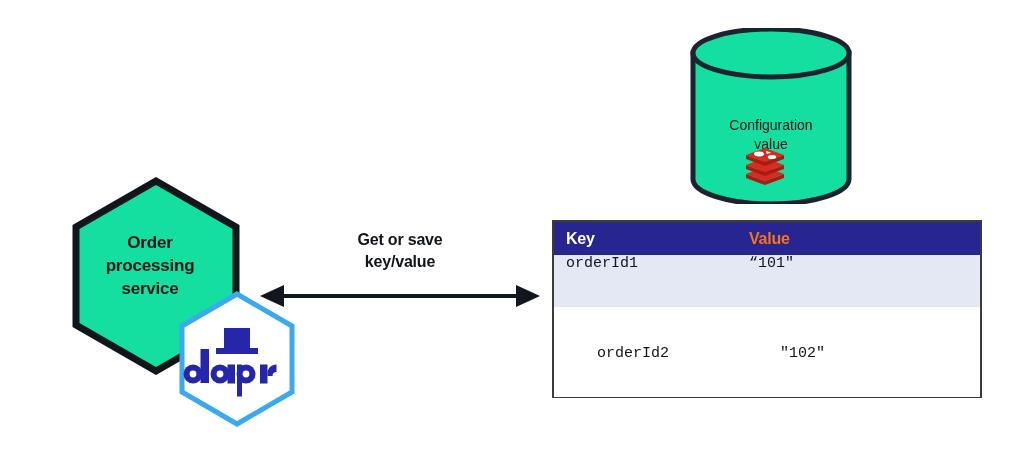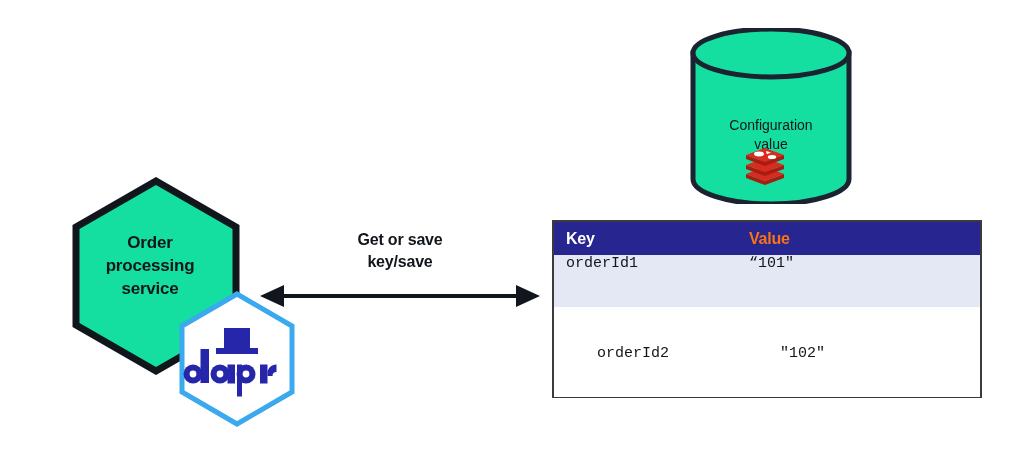--- a/index.html
+++ b/index.html
@@ -211,21 +211,21 @@
 
   <div class="arrow-wrap">
     <svg width="284" height="28" viewBox="0 0 284 28" xmlns="http://www.w3.org/2000/svg">
       <line x1="20" y1="14" x2="264" y2="14" stroke="#10161c" stroke-width="4"></line>
       <polygon points="2,14 26,3 26,25" fill="#10161c"></polygon>
       <polygon points="282,14 258,3 258,25" fill="#10161c"></polygon>
     </svg>
   </div>
   <div class="arrow-label">
     <div>Get or save</div>
-    <div>key/save</div>
+    <div>key/value</div>
   </div>
 
   <div class="cylinder">
     <svg width="166" height="176" viewBox="0 0 166 176" xmlns="http://www.w3.org/2000/svg">
       <path d="M5,25 L5,151 A78,25 0 0,0 161,151 L161,25 Z" fill="#14DFA0" stroke="#1b2230" stroke-width="5"></path>
       <ellipse cx="83" cy="25" rx="78" ry="24" fill="#14DFA0" stroke="#1b2230" stroke-width="5"></ellipse>
     </svg>
   </div>
   <div class="cyl-label">
     <div>Configuration</div>

